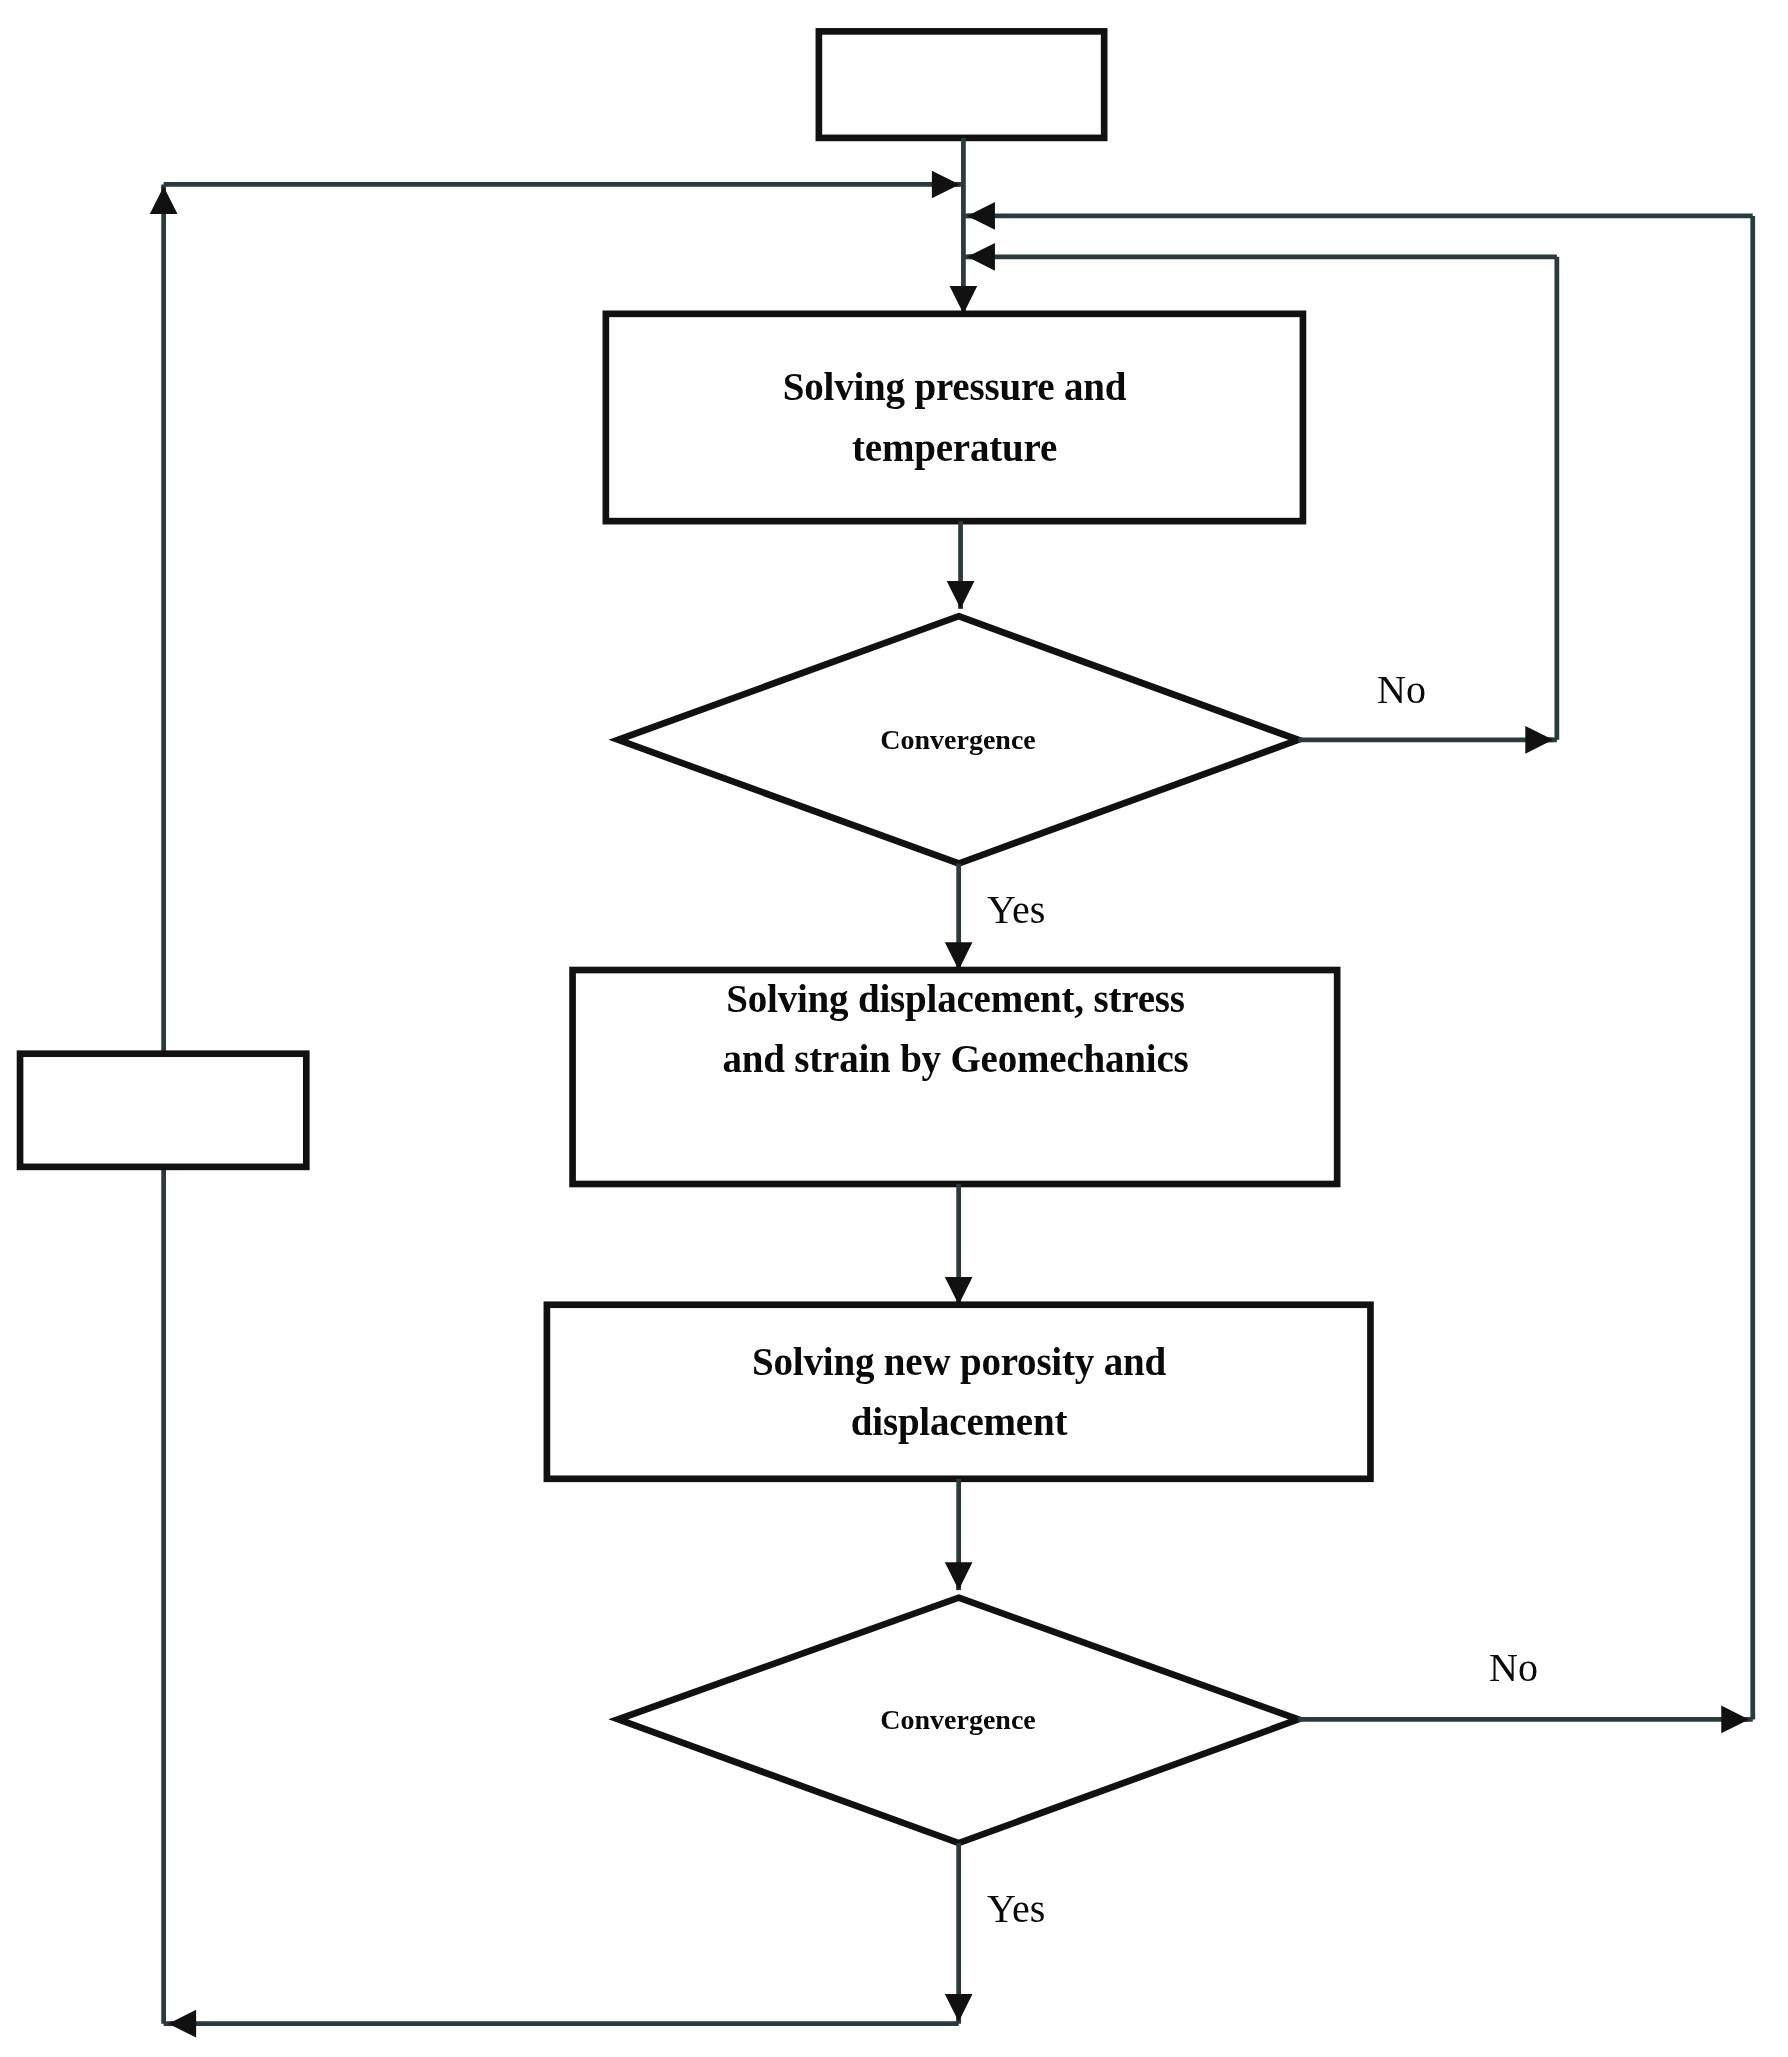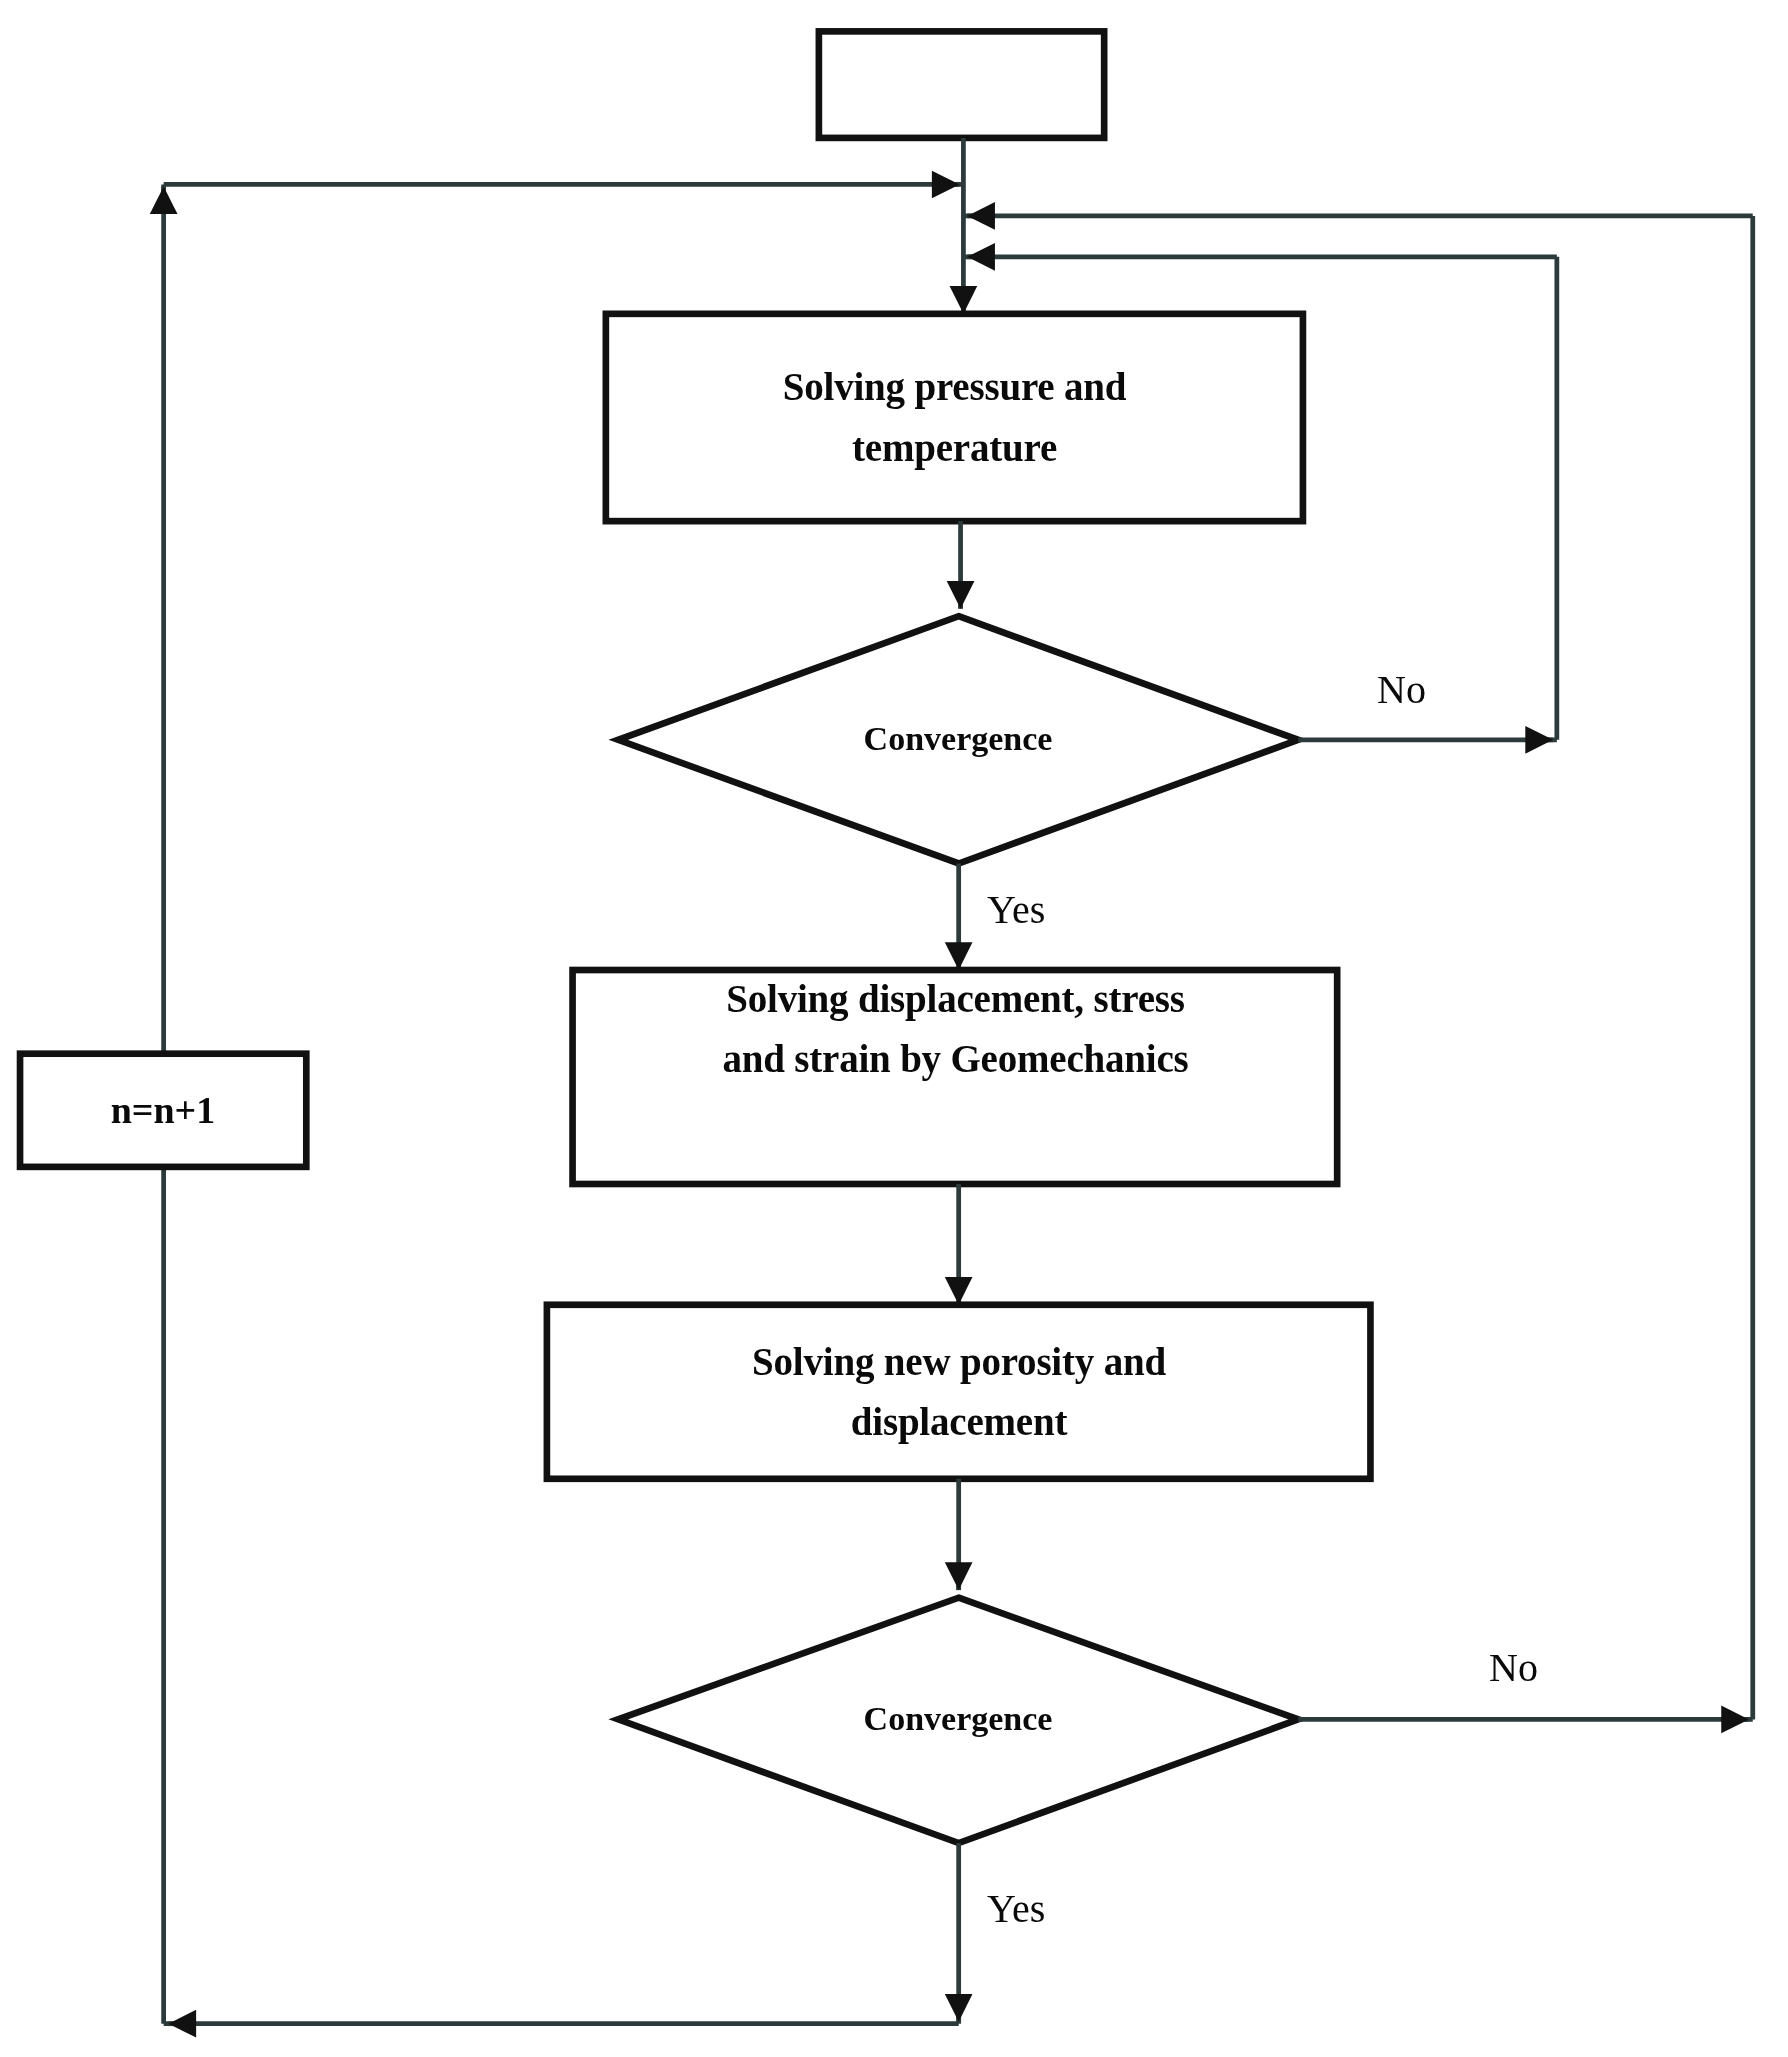--- a/index.html
+++ b/index.html
@@ -45,21 +45,21 @@
   }
   .process-text {
     font-size: 39px;
     letter-spacing: -0.2px;
   }
   .terminal-text {
     font-size: 38px;
     letter-spacing: 0px;
   }
   .decision-text {
-    font-size: 34px;
+    font-size: 28px;
   }
   .edge-label-text {
     font-size: 40px;
   }
 </style>
 </head>
 <body>
 
 <div id="flowchart-root">
 
@@ -134,21 +134,20 @@
       <path d="M 1008 1938 L 1008 2128"></path>
       <path d="M 1008 2117 L 1008 2126" marker-end="url(#ah-down)"></path>
       <path d="M 1008 2128 L 172 2128"></path>
       <path d="M 186 2128 L 177 2128" marker-end="url(#ah-left)"></path>
 
       <rect x="21" y="1108" width="301" height="119" stroke="#111111" stroke-width="7" fill="#ffffff"></rect>
     </g>
   </svg>
 
 
-  <div class="node-label terminal-text" style="left:20px; top:1054px; width:286px; height:113px;">n=n+1</div>
 
   <div class="node-label process-text" style="left:606px; top:314px; width:697px; height:207px;">Solving pressure and
 temperature</div>
 
   <div class="node-label decision-text" style="left:749px; top:711px; width:418px; height:57px;">Convergence</div>
 
   <div class="node-label process-text" style="left:573px; top:922px; width:765px; height:214px;">Solving displacement, stress
 and strain by Geomechanics</div>
 
   <div class="node-label process-text" style="left:547px; top:1305px; width:824px; height:174px;">Solving new porosity and

